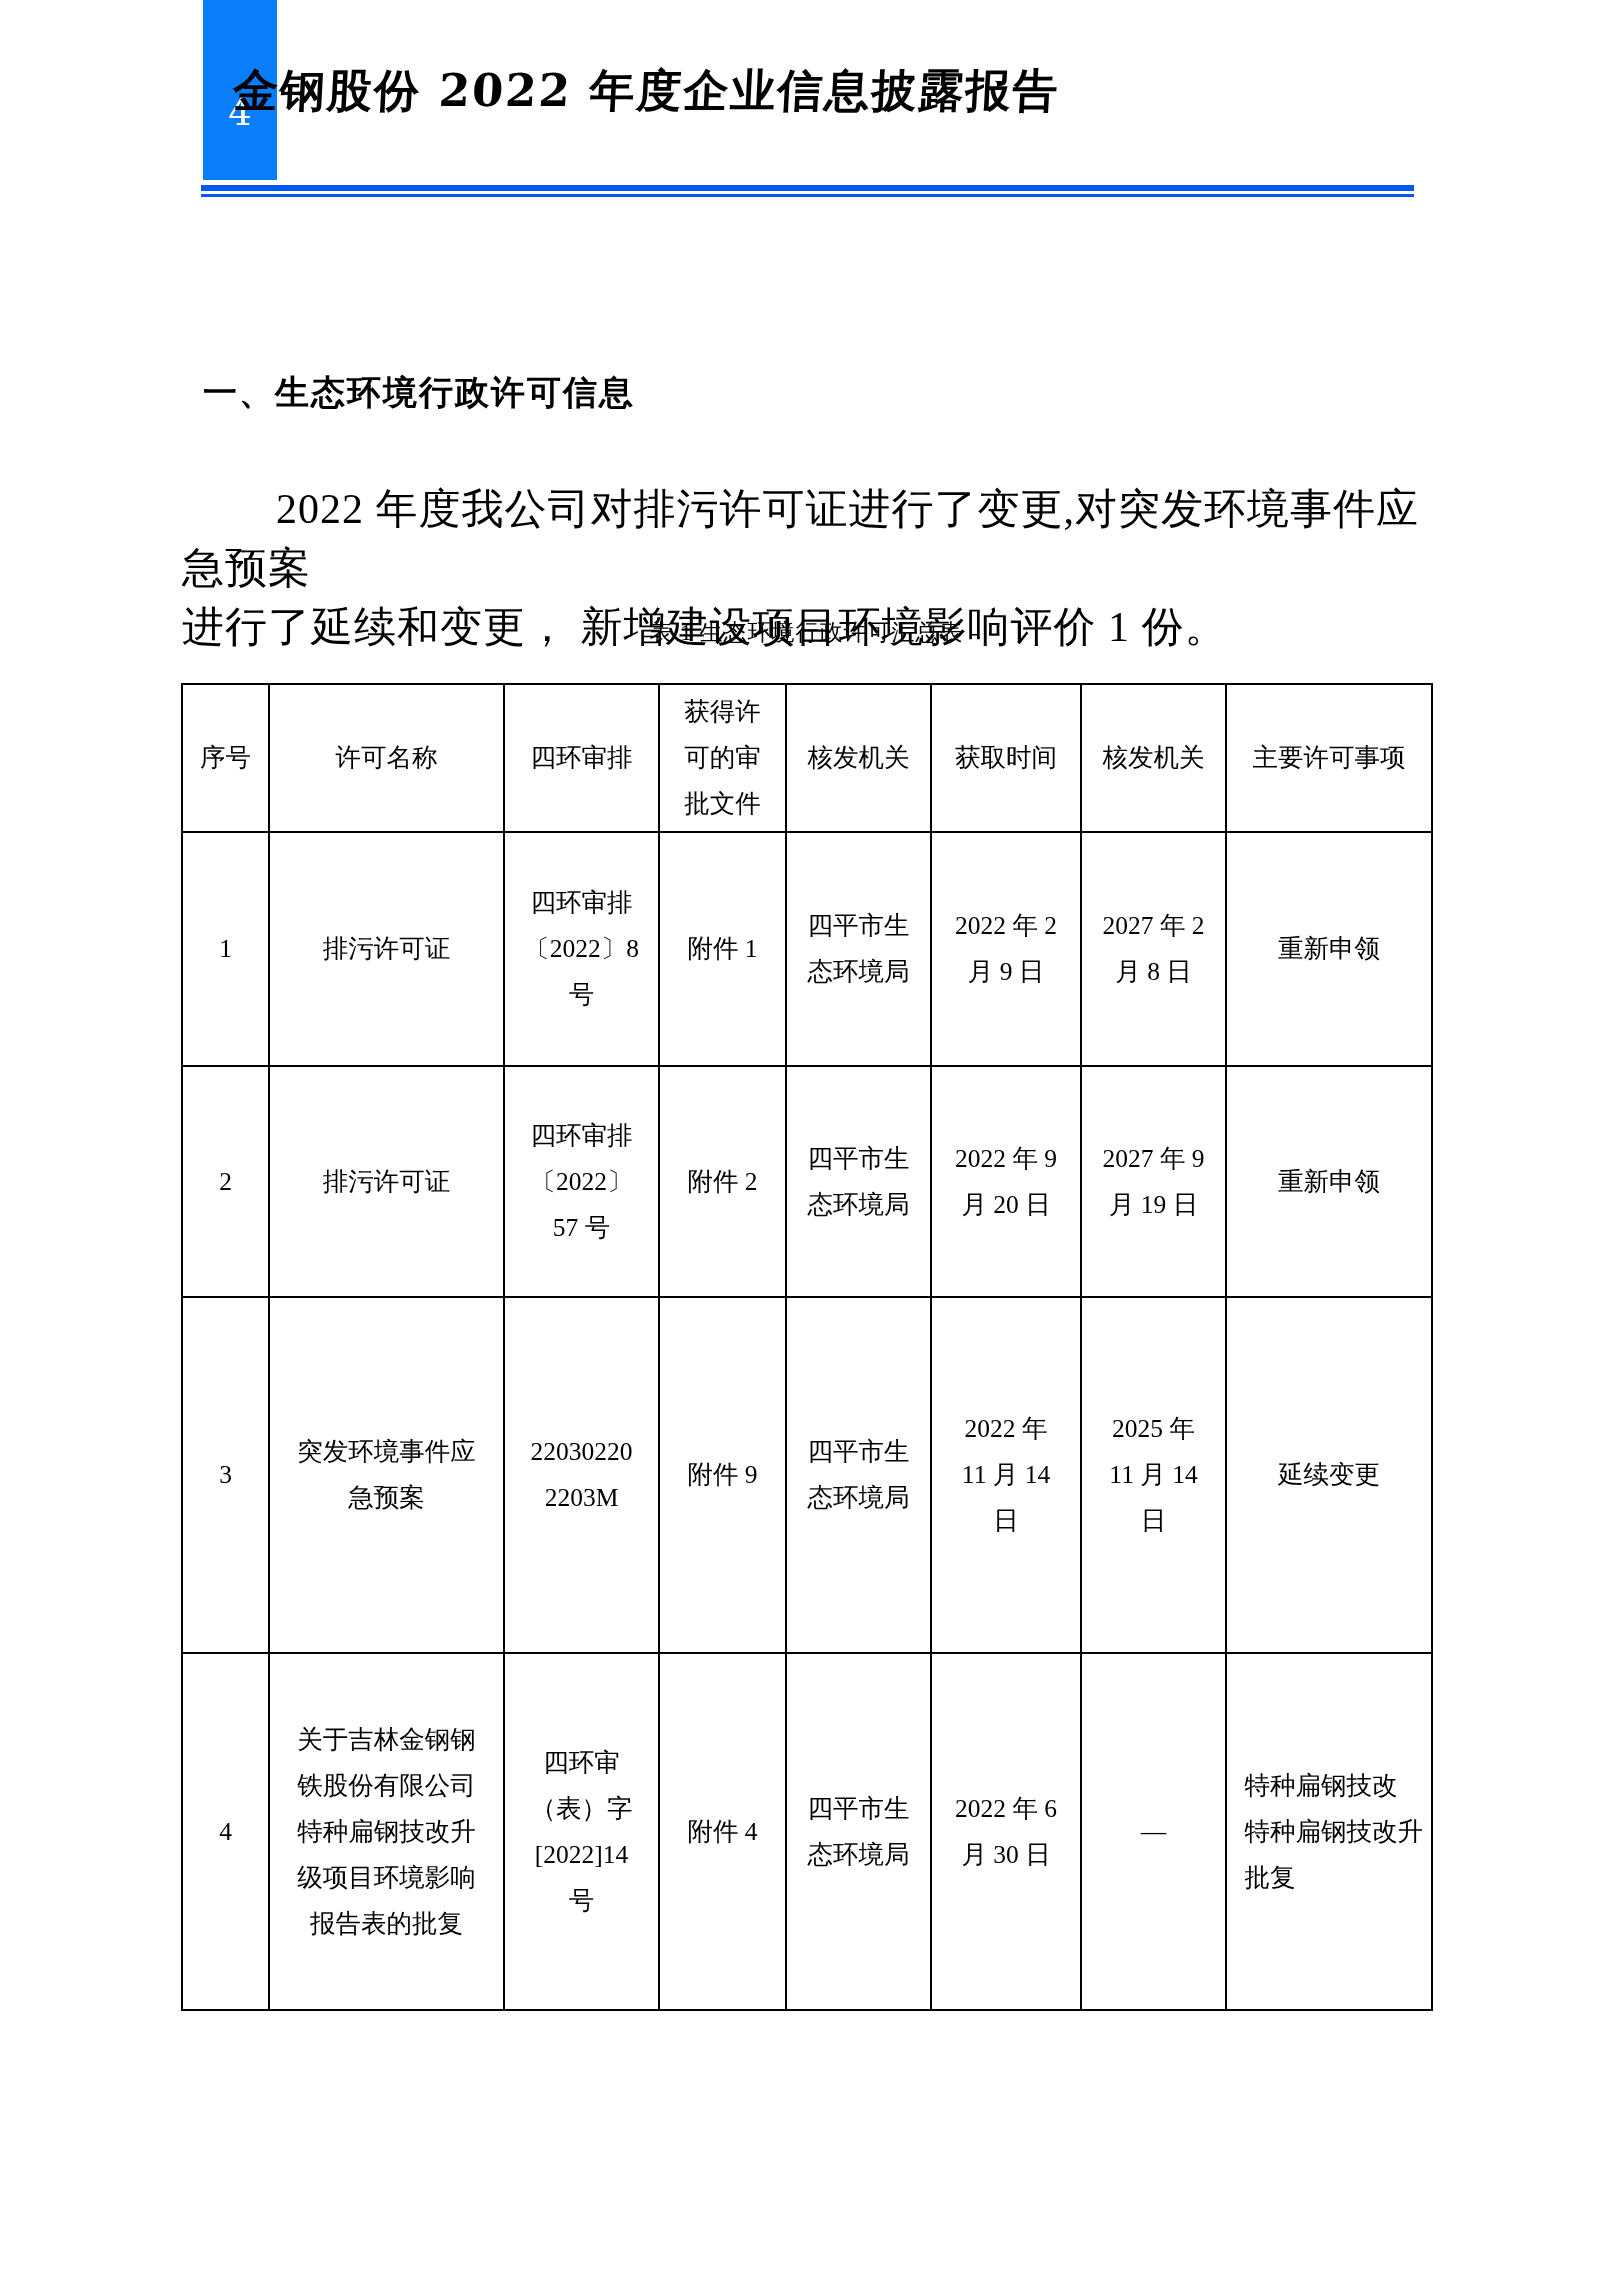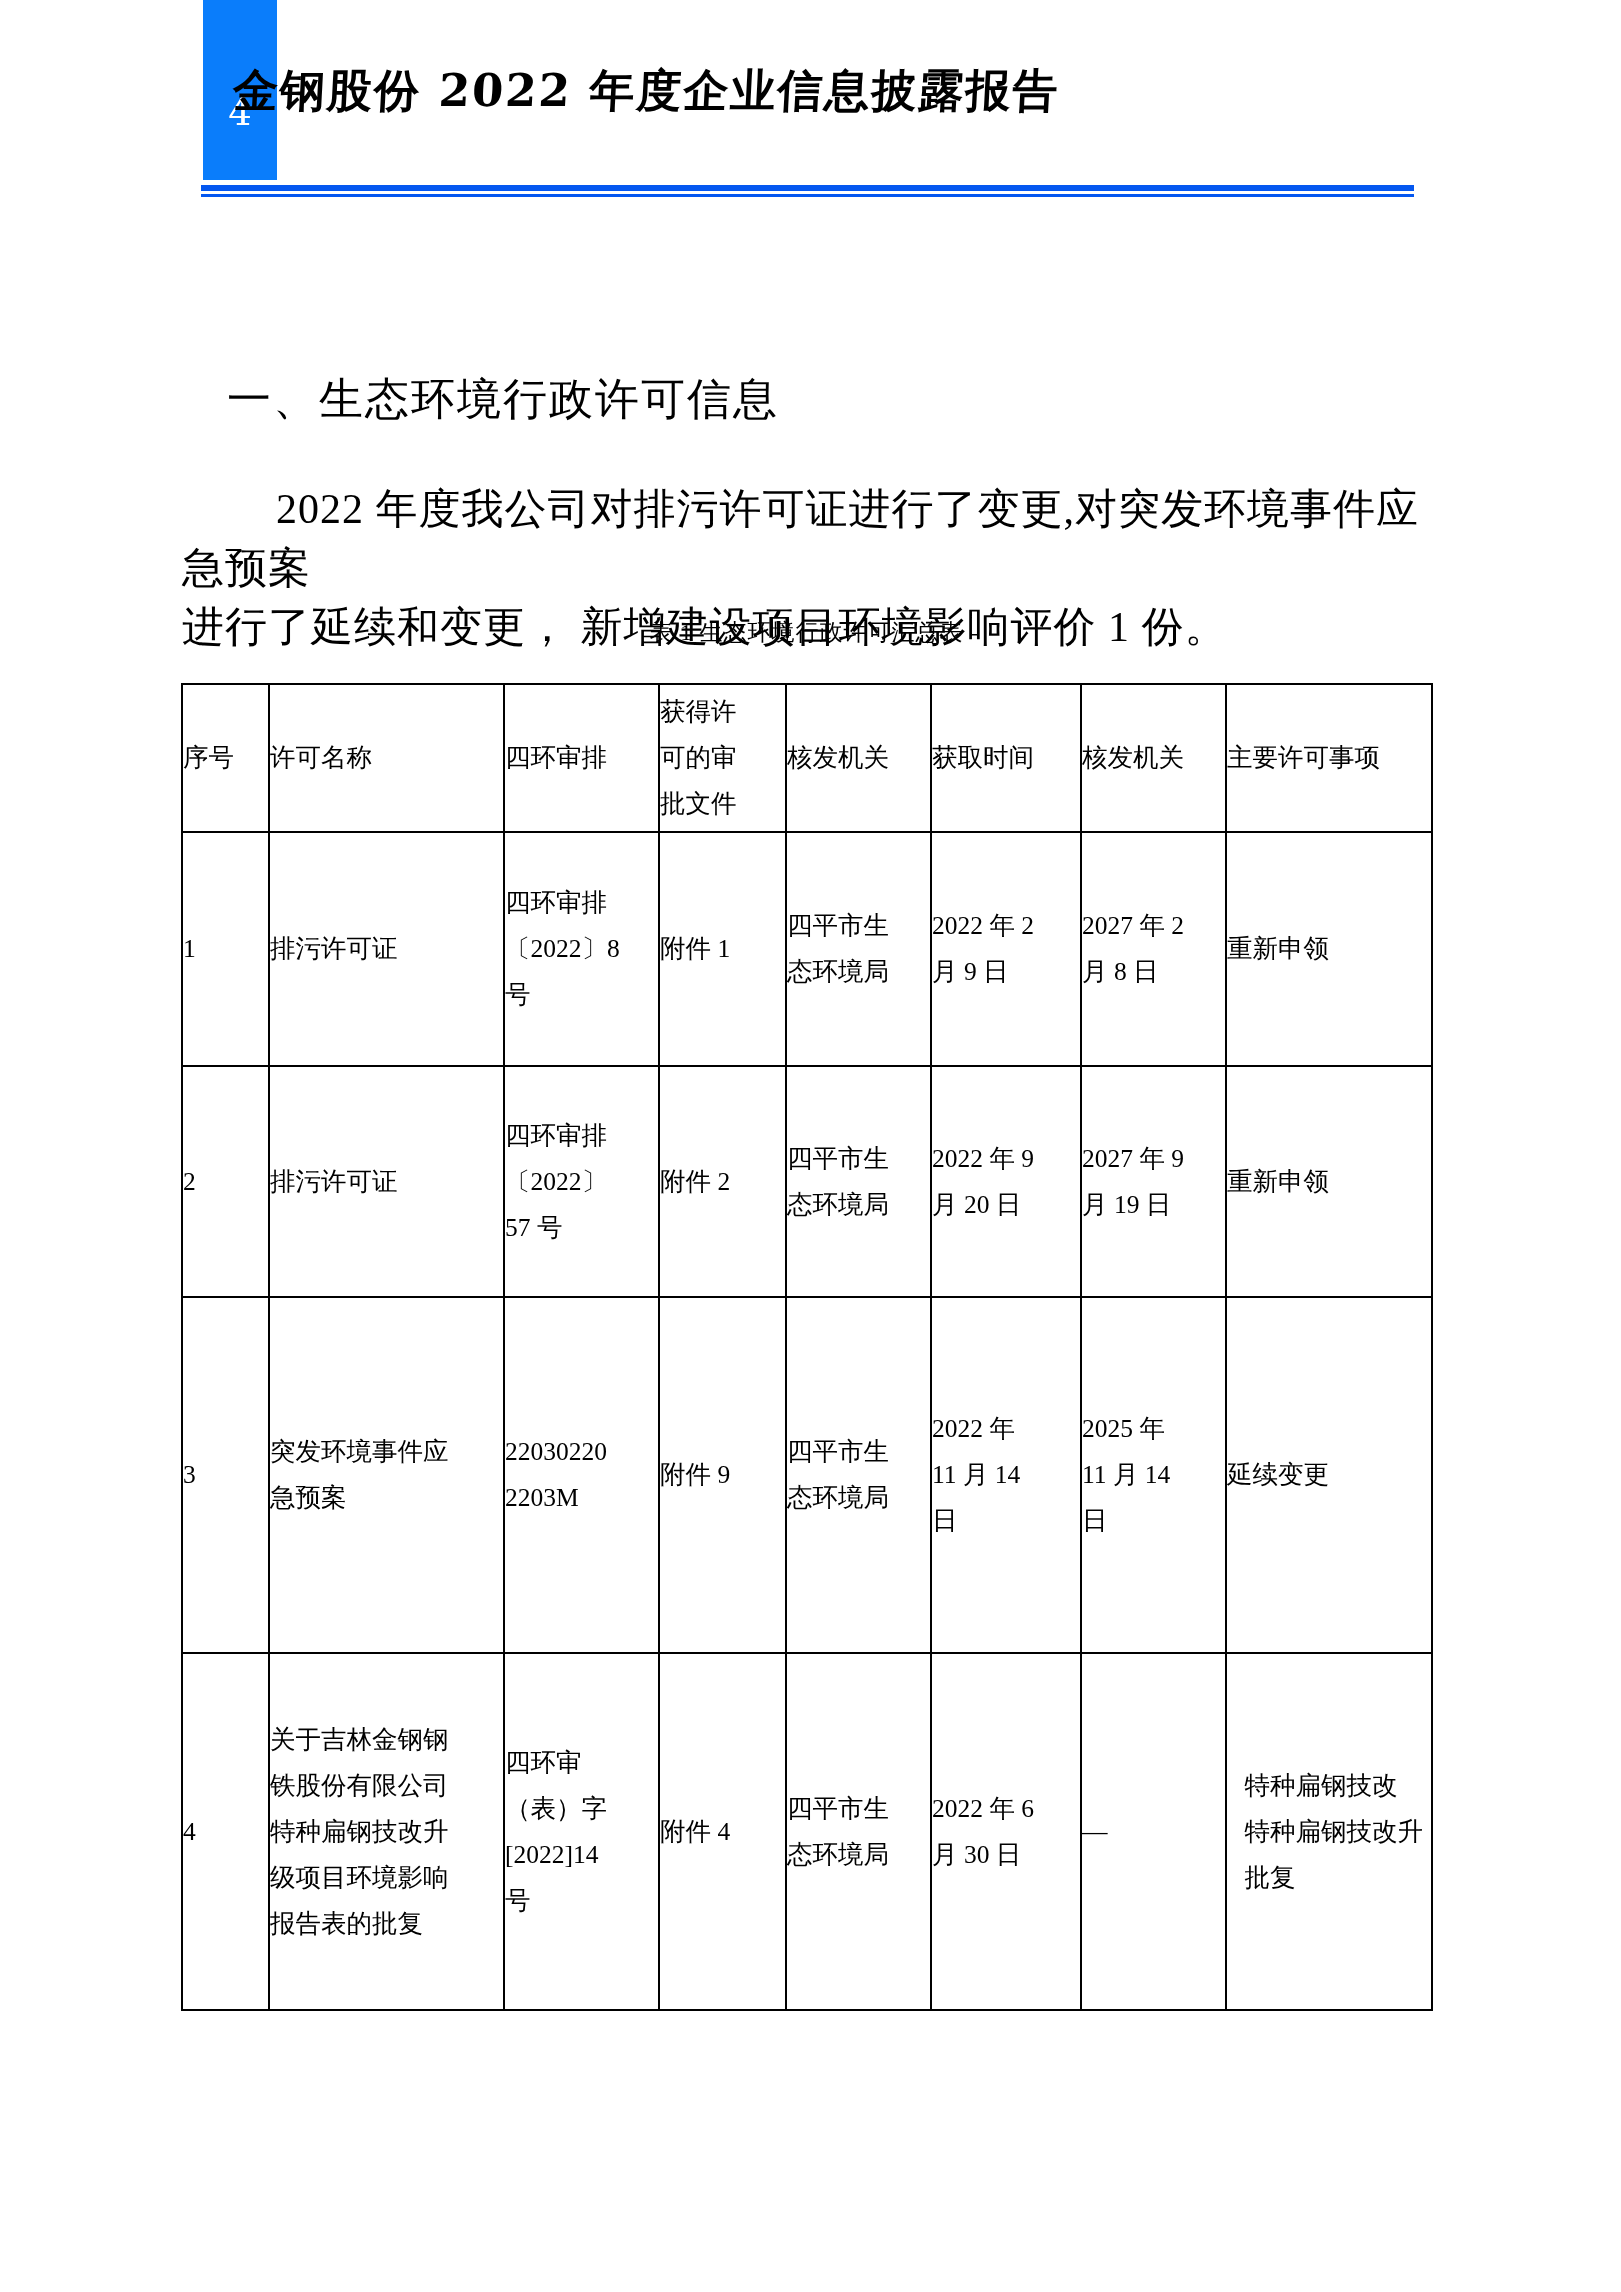--- a/index.html
+++ b/index.html
@@ -52,25 +52,24 @@
     font-family:"DejaVu Sans","Liberation Sans",sans-serif;
     font-size:39px;
     font-weight:bold;
     letter-spacing:2.9px;
     white-space:nowrap;
   }
   .subsection-title{
     position:absolute;
     left:203px; top:370px;
     font-family:"DejaVu Sans","Liberation Sans",sans-serif;
-    font-size:44px;
-    font-weight:normal;
+    font-size:34px;
+    font-weight:bold;
     letter-spacing:2px;
     white-space:nowrap;
-    margin-left:24px;
   }
   .body-paragraph{
     position:absolute;
     left:182px; top:480px;
     width:1253px;
     font-size:42px;
     line-height:59px;
     letter-spacing:1px;
     text-indent:94px;
     white-space:pre-line;
@@ -89,21 +88,21 @@
     width:1251px;
     border-collapse:collapse;
     table-layout:fixed;
     font-size:25.5px;
   }
   table.permits th, table.permits td{
     border-left:2px solid #000;
     border-right:2px solid #000;
     border-top:2.9px solid #000;
     border-bottom:2.9px solid #000;
-    text-align:left;
+    text-align:center;
     vertical-align:middle;
     line-height:46px;
     font-weight:normal;
     padding:0;
     white-space:pre-line;
     overflow:hidden;
   }
   table.permits{border:2.9px solid #000;}
   table.permits td.align-left{
     text-align:left;

